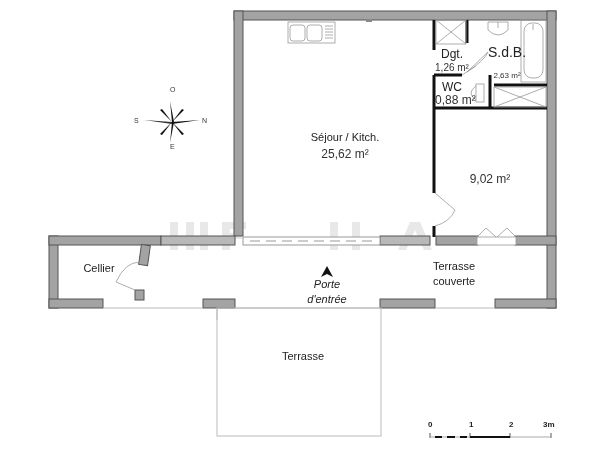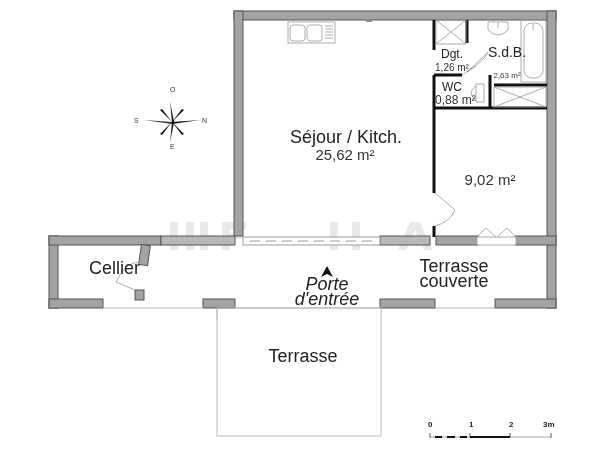--- a/index.html
+++ b/index.html
@@ -1,20 +1,20 @@
 <!DOCTYPE html>
 <html><head>
 <meta charset="utf-8">
 <style>
   html, body { margin: 0; padding: 0; background: #ffffff; }
   body { width: 600px; height: 450px; position: relative; overflow: hidden; font-family: "Liberation Sans", sans-serif; color: #222; }
   .plan { position: absolute; left: 0; top: 0; width: 600px; height: 450px; }
   .label { position: absolute; text-align: center; white-space: nowrap; color: #222; }
-  .room-name { font-size: 18px; line-height: 15px; }
-  .room-area { font-size: 15px; line-height: 11px; color: #333; }
+  .room-name { font-size: 11px; line-height: 15px; }
+  .room-area { font-size: 12px; line-height: 11px; color: #333; }
   .compass-letter { position: absolute; font-size: 7px; color: #333; }
   .scale-label { position: absolute; font-size: 8px; font-weight: bold; color: #222; }
 </style>
 </head>
 <body>
 
 <svg class="plan" width="600" height="450" viewBox="0 0 600 450" xmlns="http://www.w3.org/2000/svg">
 
   <g fill="#e8e8e8">
     <rect x="170" y="222" width="8" height="28"></rect>
@@ -174,21 +174,21 @@
 
 <div class="label" style="left:435px; top:80px; width:34px;">
   <div class="room-name" style="font-size:12px;text-align:center;">WC</div>
   <div class="room-area" style="font-size:12px;">0,88 m²</div>
 </div>
 
 <div class="label" style="left:450px; top:150px; width:80px;">
   <div class="room-area" style="margin-top:24px;">9,02 m²</div>
 </div>
 
-<div class="label" style="left:89px; top:261px; width:48px;">
+<div class="label" style="left:75px; top:261px; width:48px;">
   <div class="room-name">Cellier</div>
 </div>
 
 <div class="label" style="left:414px; top:259px; width:80px;">
   <div class="room-name">Terrasse</div>
   <div class="room-name">couverte</div>
 </div>
 
 <div class="label" style="left:268px; top:349px; width:70px;">
   <div class="room-name">Terrasse</div>

